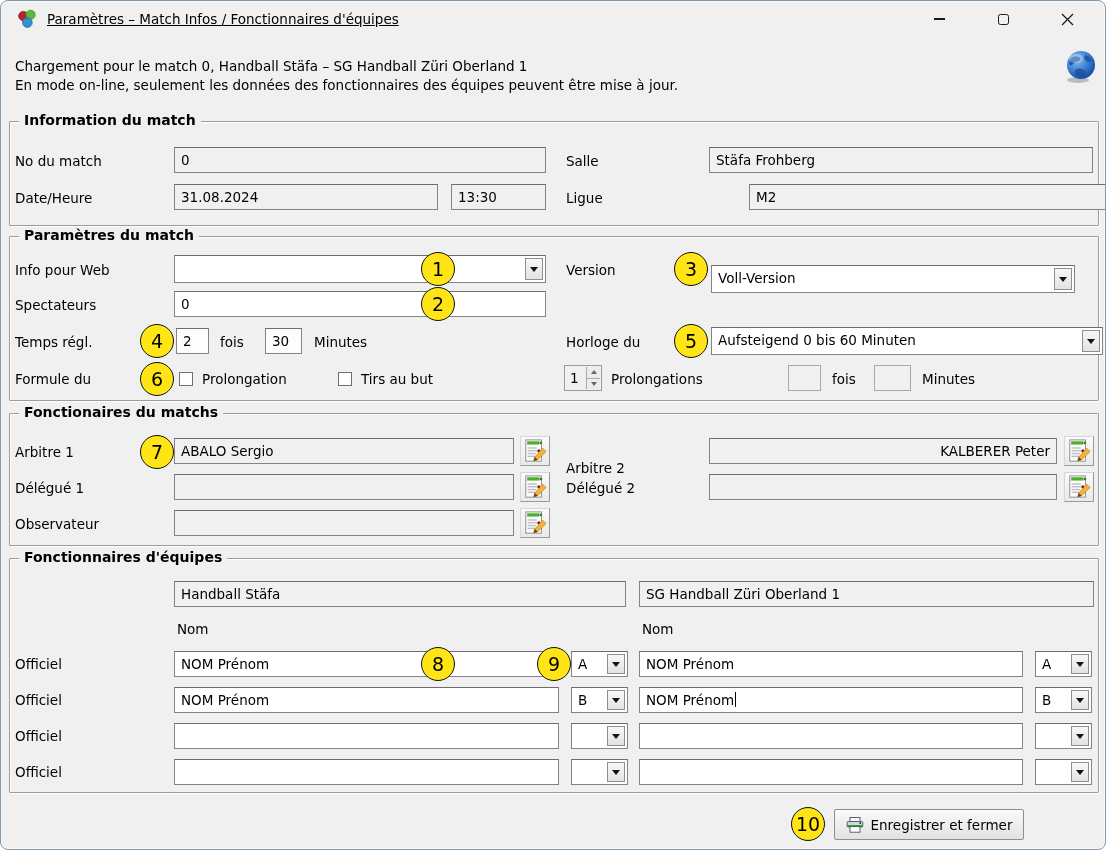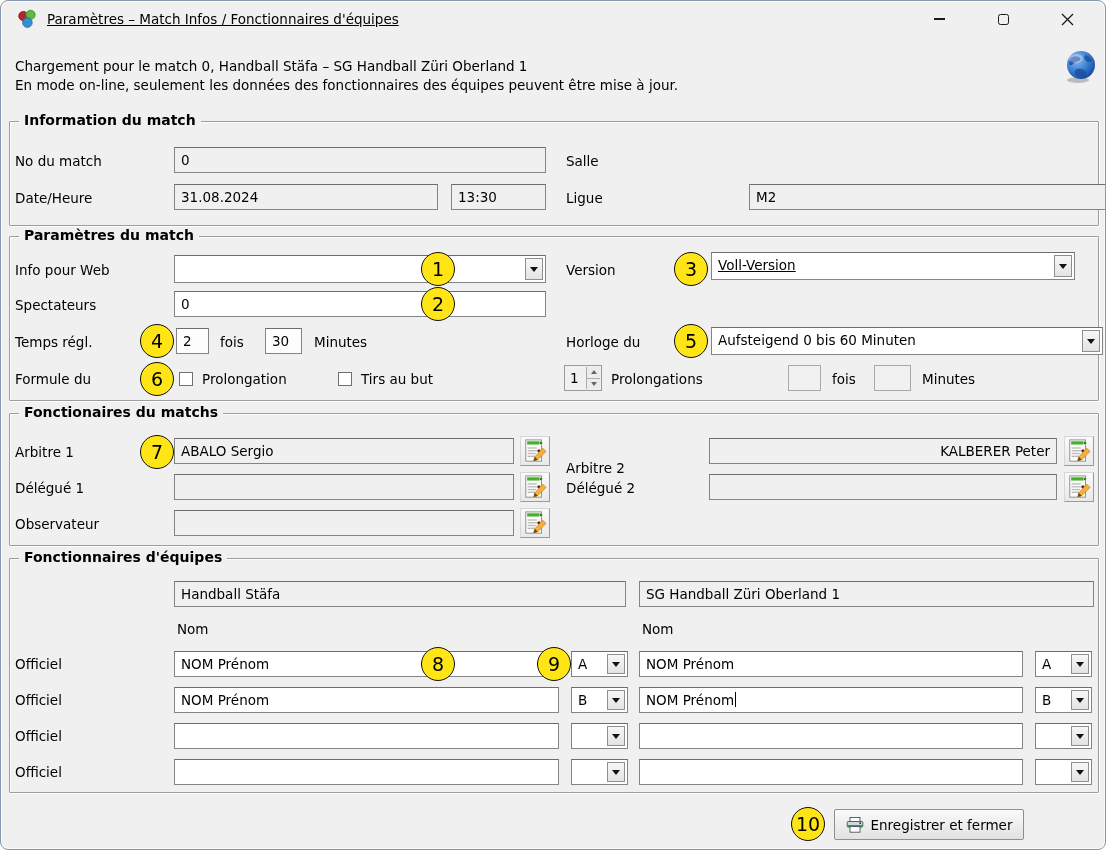--- a/index.html
+++ b/index.html
@@ -129,39 +129,40 @@
     <path d="M14 20 q6 -1 9 3 q1 4 -3 5 q-6 1 -8 -3 q-1 -4 2 -5 z" fill="#1d4f9e" opacity="0.85"></path>
     <ellipse cx="13" cy="9.5" rx="7" ry="4.5" fill="#ffffff" opacity="0.28"></ellipse>
   </svg>
 
   <div class="grp" style="left:8px; top:120px; width:1090px; height:105px;"></div>
   <div class="legend" style="left:18px; top:111px;">Information du match</div>
 
   <div class="lbl" style="left:14px; top:152px;">No du match</div>
   <div class="fld ro" style="left:173px; top:146px; width:372px;">0</div>
   <div class="lbl" style="left:565px; top:152px;">Salle</div>
+  <div class="fld ro" style="left:708px; top:146px; width:384px;">Stäfa Frohberg</div>
 
   <div class="lbl" style="left:14px; top:189px;">Date/Heure</div>
   <div class="fld ro" style="left:173px; top:183px; width:264px;">31.08.2024</div>
   <div class="fld ro" style="left:450px; top:183px; width:95px;">13:30</div>
   <div class="lbl" style="left:565px; top:189px;">Ligue</div>
   <div class="fld ro" style="left:708px; top:183px; width:384px;margin-left:40px;">M2</div>
 
   <div class="grp" style="left:8px; top:235px; width:1090px; height:165px;"></div>
   <div class="legend" style="left:18px; top:226px;">Paramètres du match</div>
 
   <div class="lbl" style="left:14px; top:261px;">Info pour Web</div>
   <div class="fld combo" style="left:173px; top:254px; width:372px; height:28px;">
     <span></span>
     <span class="cbtn">
         <span class="tri"></span>
       </span>
   </div>
   <div class="lbl" style="left:565px; top:261px;">Version</div>
-  <div class="fld combo" style="left:710px; top:251px; width:364px; height:28px;text-decoration:underline;">
+  <div class="fld combo" style="left:710px; top:264px; width:364px; height:28px;">
     <span>Voll-Version</span>
     <span class="cbtn">
         <span class="tri"></span>
       </span>
   </div>
 
   <div class="lbl" style="left:14px; top:296px;">Spectateurs</div>
   <div class="fld" style="left:173px; top:290px; width:372px;">0</div>
 
   <div class="lbl" style="left:14px; top:333px;">Temps régl.</div>

